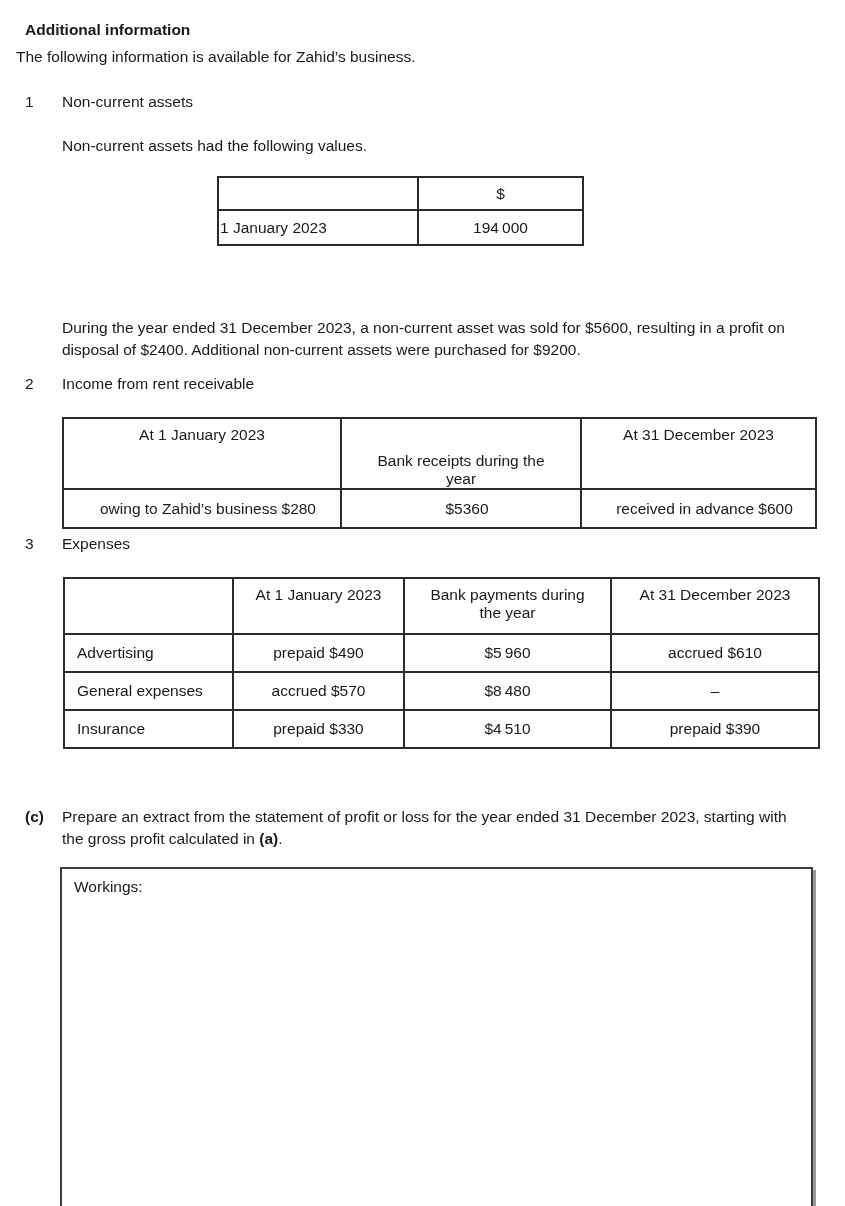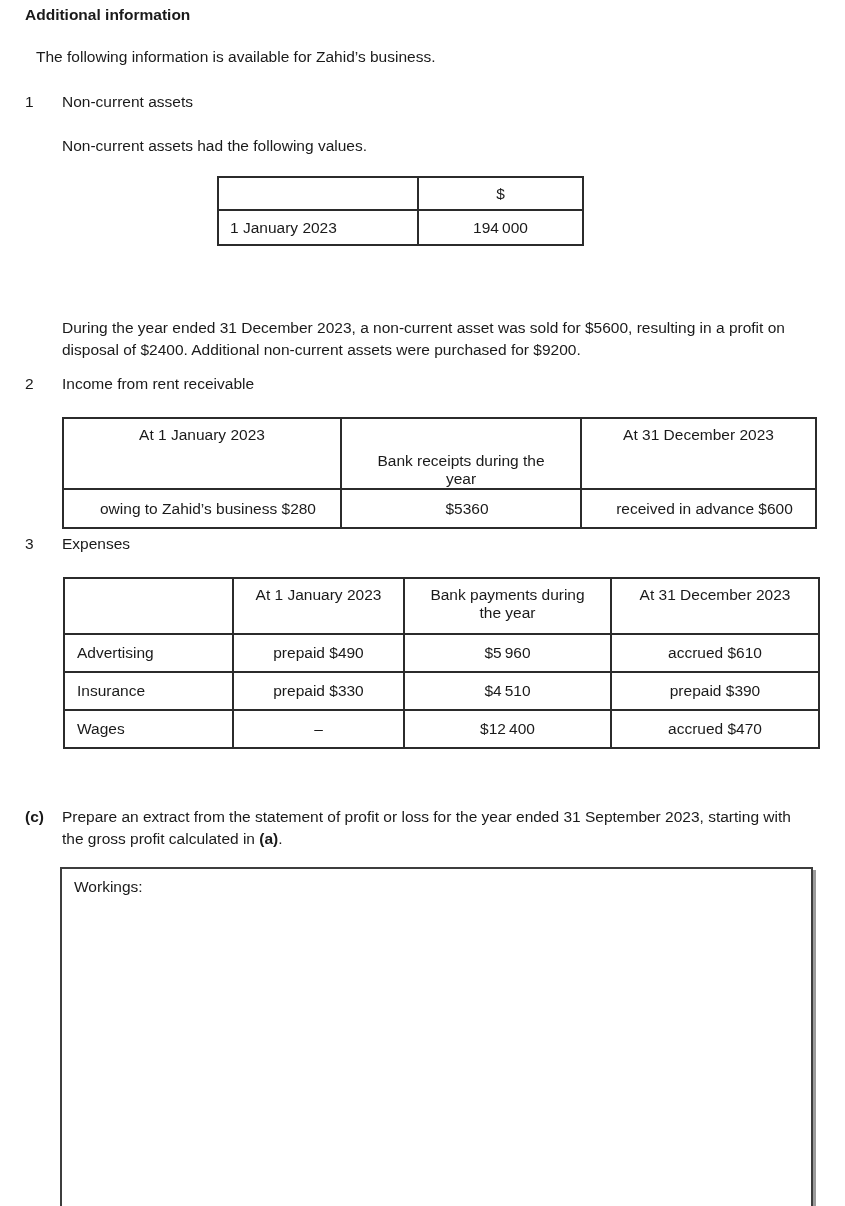--- a/index.html
+++ b/index.html
@@ -10,22 +10,22 @@
     font-size: 15.5px;
   }
   .sheet {
     position: relative;
     width: 845px;
     height: 1206px;
     background: #ffffff;
     overflow: hidden;
   }
   .abs { position: absolute; }
-  .title { top: 6px; left: 25px; font-weight: bold; font-size: 15.5px; }
-  .intro { top: 48px; left: 36px; }
+  .title { top: 21px; left: 25px; font-weight: bold; font-size: 15.5px; }
+  .intro { top: 48px; left: 16px; }
   .item-head { display: flex; }
   .item-num { display: inline-block; width: 37px; flex: 0 0 37px; }
   .s1-head { top: 93px; left: 25px; }
   .s1-lead { top: 137px; left: 62px; }
   .s2-head { top: 375px; left: 25px; }
   .s3-head { top: 535px; left: 25px; }
   .note {
     top: 317px; left: 62px; width: 752px;
     line-height: 22px;
   }
@@ -38,21 +38,21 @@
     text-align: center;
     vertical-align: middle;
   }
   thead th { vertical-align: top; padding-top: 7px; }
 
   .t-nca { top: 176px; left: 217px; }
   .t-nca col.c0 { width: 200px; }
   .t-nca col.c1 { width: 165px; }
   .t-nca thead th { height: 33px; }
   .t-nca tbody td { height: 35px; }
-  .t-nca td.lbl { text-align: left; padding-left: 11px; }
+  .t-nca td.lbl { text-align: left; padding-left: 1px; }
 
   .t-rent { top: 417px; left: 62px; }
   .t-rent col.c0 { width: 278px; }
   .t-rent col.c1 { width: 240px; }
   .t-rent col.c2 { width: 235px; }
   .t-rent thead th { height: 55px; }
   .t-rent tbody td { height: 39px; padding-left: 12px; }
   .hdr-wrap { display: inline-block; max-width: 190px; margin-top: 26px; }
 
   .t-exp { top: 577px; left: 63px; }
@@ -162,36 +162,36 @@
       </tr>
     </thead>
     <tbody>
       <tr>
         <td class="lbl">Advertising</td>
         <td>prepaid $490</td>
         <td>$5 960</td>
         <td>accrued $610</td>
       </tr>
       <tr>
+        <td class="lbl">General expenses</td>
+        <td>accrued $570</td>
+        <td>$8 480</td>
+        <td>–</td>
+      </tr>
+      <tr>
         <td class="lbl">Insurance</td>
         <td>prepaid $330</td>
         <td>$4 510</td>
         <td>prepaid $390</td>
-      </tr>
-      <tr>
-        <td class="lbl">Wages</td>
-        <td>–</td>
-        <td>$12 400</td>
-        <td>accrued $470</td>
       </tr>
     </tbody>
   </table>
 
   <div class="abs task">
     <span class="item-num">(c)</span>
-    <span class="task-text"><span>Prepare an extract from the statement of profit or loss for the year ended 31 September 2023, starting with the gross profit calculated in </span><b>(a)</b><span>.</span></span>
+    <span class="task-text"><span>Prepare an extract from the statement of profit or loss for the year ended 31 December 2023, starting with the gross profit calculated in </span><b>(a)</b><span>.</span></span>
   </div>
 
   <div class="abs workings-box">
     <div class="workings-label">Workings:</div>
   </div>
 
 </div>
 
 </body></html>

